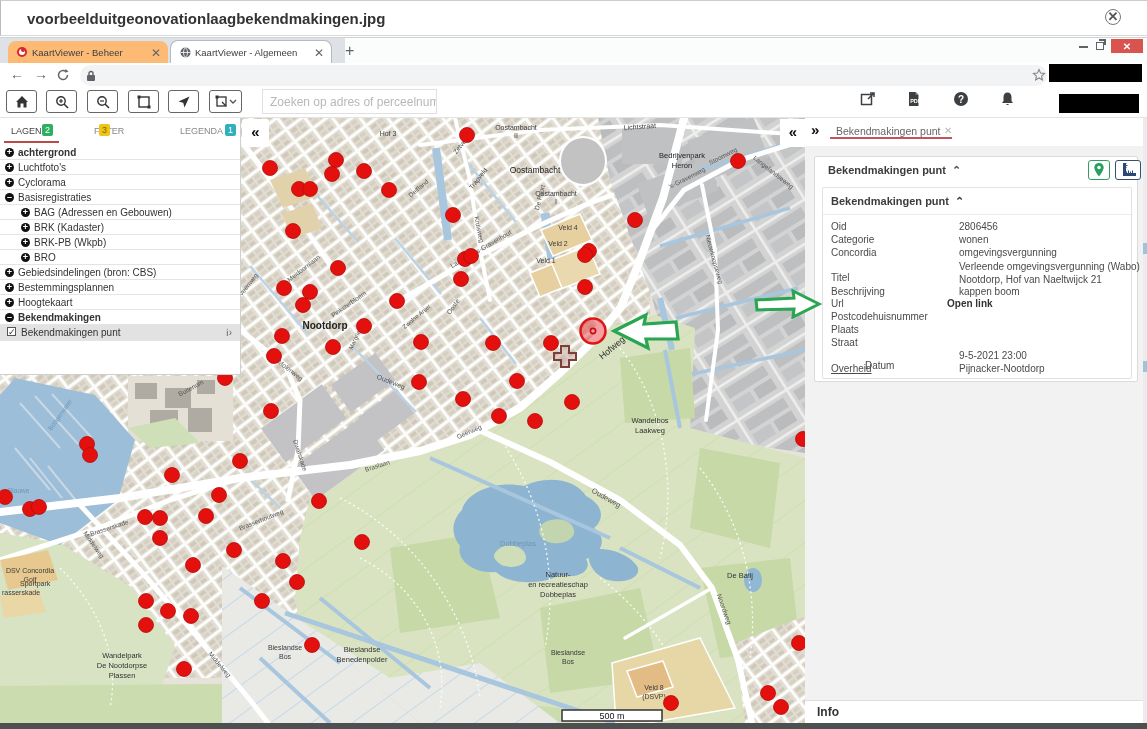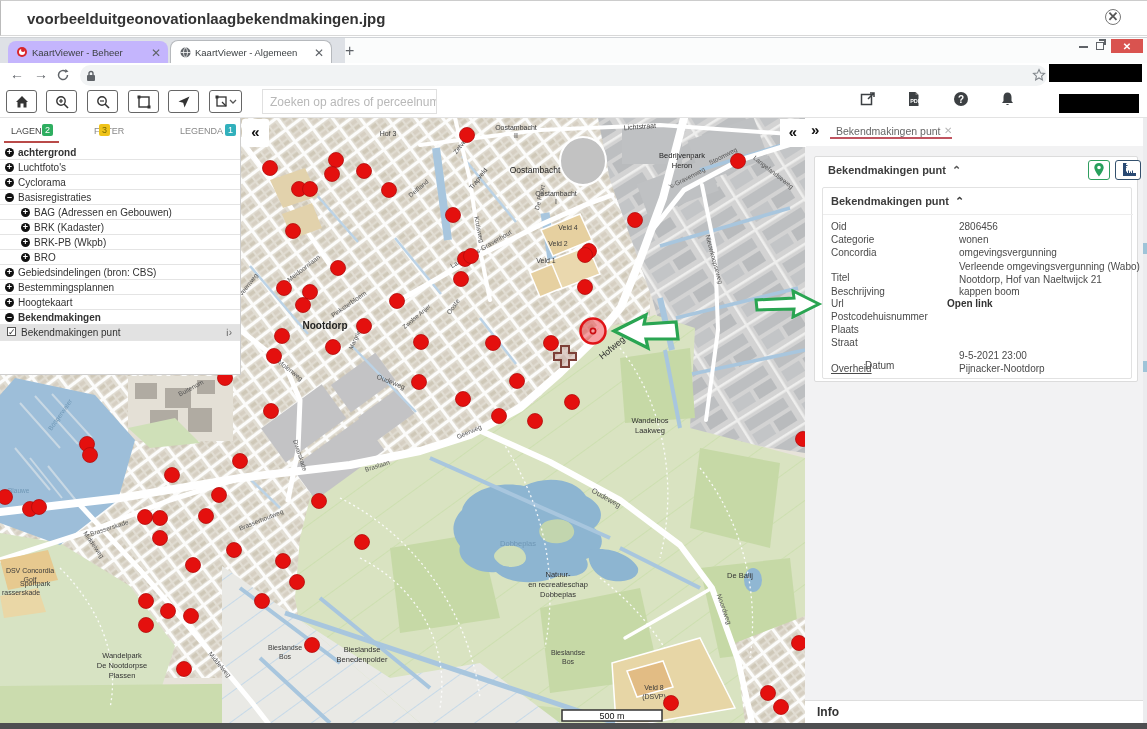--- a/index.html
+++ b/index.html
@@ -10,21 +10,21 @@
 
 #titlebar { left:0; top:0; width:1147px; height:36px; background:#fff;
   border-bottom:1px solid #d8d8d8; border-left:1px solid #bbb; border-top:1px solid #ccc;}
 #titlebar .t { position:absolute; left:26px; top:9px; font-size:15px; font-weight:bold; color:#333; letter-spacing:0px;}
 #closebtn { position:absolute; left:1105px; top:9px; width:16px; height:16px;
   border:1px solid #777; border-radius:50%; color:#555; font-size:13px; line-height:14px;
   text-align:center; font-weight:bold;}
 
 #tabbar { left:0; top:37px; width:1147px; height:26px; background:#fbfcfc; border-top:1px solid #d0d3d7;}
 #tabgray { position:absolute; left:0; top:0; width:345px; height:26px; background:#dee1e6; }
-.tab1 { position:absolute; left:8px; top:3px; width:160px; height:23px; background:#c4b5fd;
+.tab1 { position:absolute; left:8px; top:3px; width:160px; height:23px; background:#fdba74;
   border-radius:8px 8px 0 0; font-size:9.5px; color:#3c4043; }
 .tab2 { position:absolute; left:170px; top:2px; width:162px; height:24px; background:#fff;
   border:1px solid #b6b9bd; border-bottom:none; border-radius:8px 8px 0 0; font-size:9.5px; color:#3c4043;}
 .tabtxt { position:absolute; left:24px; top:6px; white-space:nowrap; overflow:hidden; width:118px;}
 .tabx { position:absolute; right:7px; top:5px; color:#5f6368; font-size:12px; }
 #newtab { position:absolute; left:345px; top:4px; font-size:16px; color:#5f6368; }
 #winmin { position:absolute; left:1079px; top:46px; width:9px; height:2px; background:#5f6368;}
 #winrest { position:absolute; left:1096px; top:42px; width:8px; height:8px; border:1.5px solid #5f6368;}
 #winclose { position:absolute; left:1111px; top:39px; width:32px; height:14px; background:#d9534f;
   color:#fff; font-size:10px; text-align:center; line-height:15px; font-weight:bold;}

